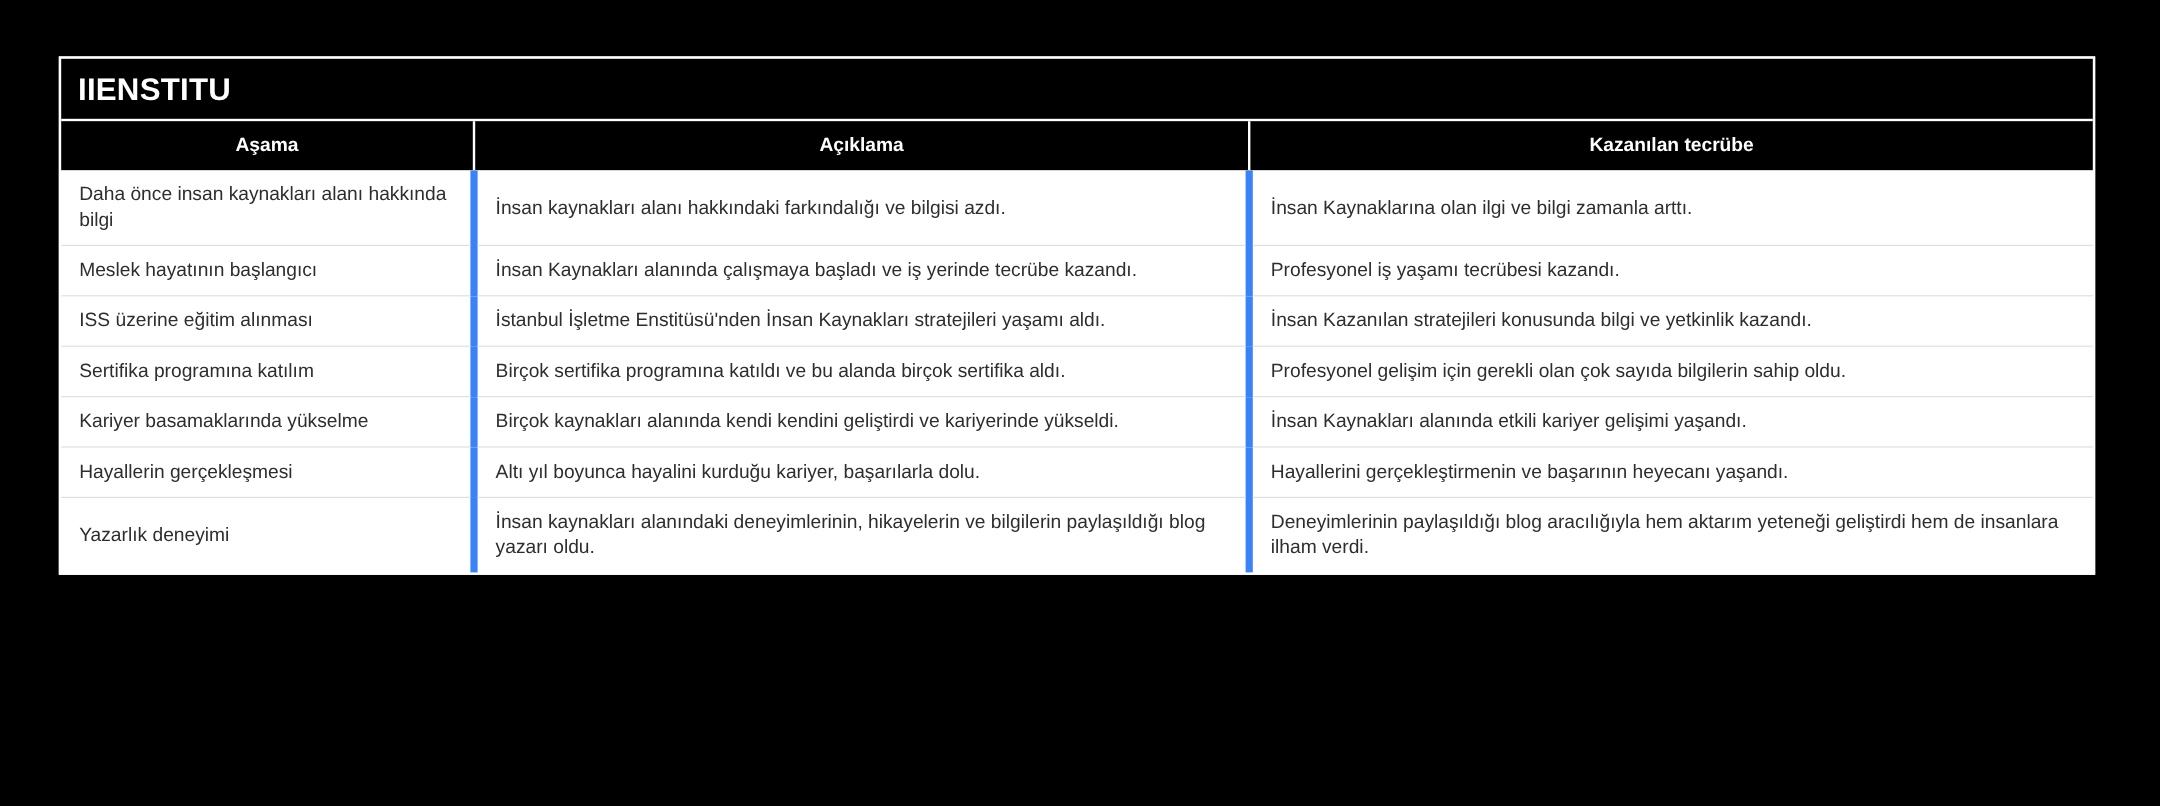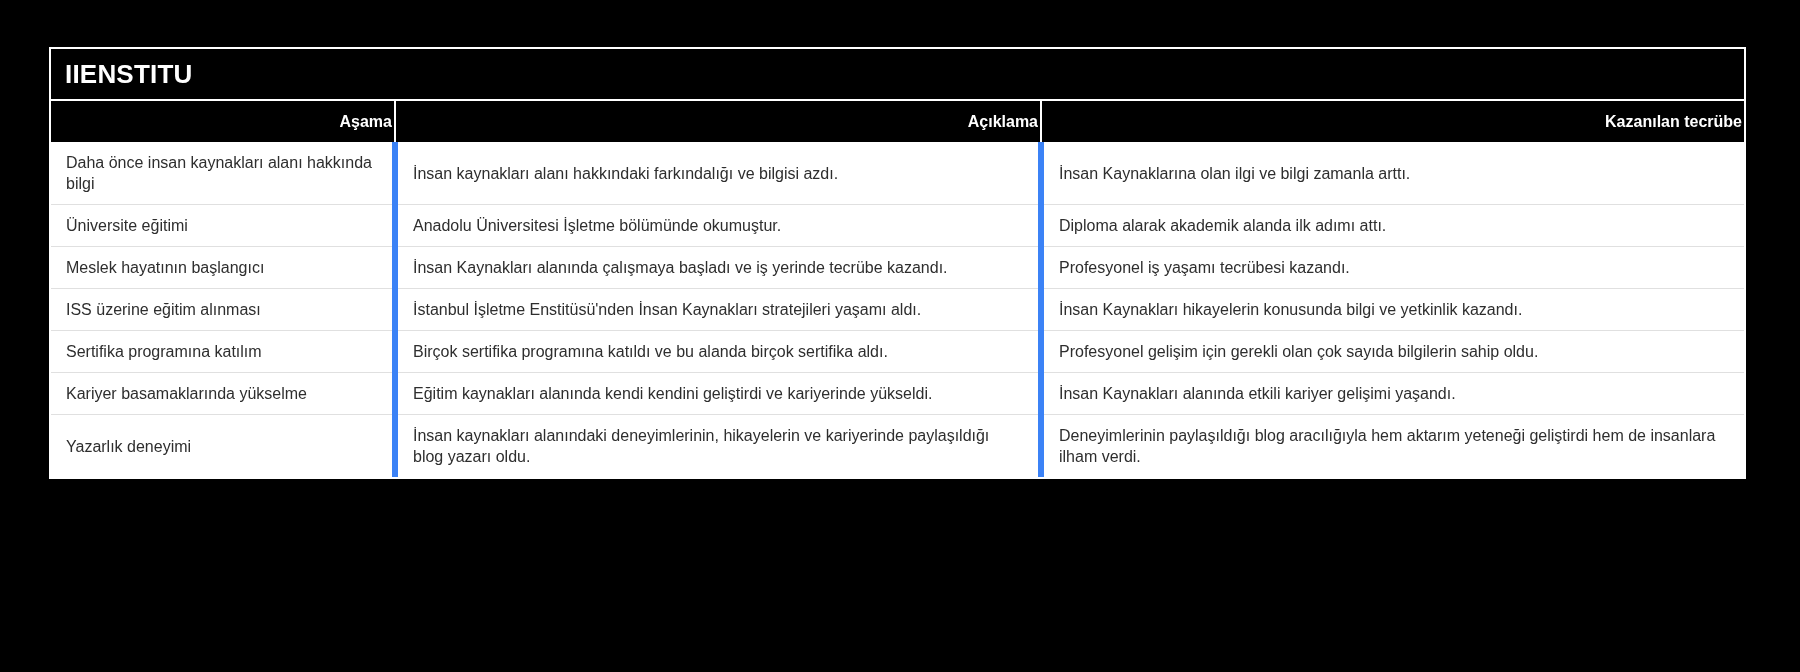--- a/index.html
+++ b/index.html
@@ -42,22 +42,22 @@
     table-layout: fixed;
   }
   table.career col.c1 { width: 344px; }
   table.career col.c2 { width: 646px; }
   table.career col.c3 { width: auto; }
   table.career th {
     background: #000000;
     color: #ffffff;
     font-size: 16px;
     font-weight: 700;
-    text-align: right;
-    padding: 9px 2px;
+    text-align: center;
+    padding: 9px 15px;
     line-height: 23px;
     border-left: 2px solid #ffffff;
   }
   table.career th:first-child { border-left: none; }
   table.career td {
     background: #ffffff;
     color: #2e2e2e;
     font-size: 16px;
     font-weight: 400;
     text-align: left;
@@ -89,45 +89,45 @@
           <th>Kazanılan tecrübe</th>
         </tr>
       </thead>
       <tbody>
           <tr>
     <td>Daha önce insan kaynakları alanı hakkında bilgi</td>
     <td>İnsan kaynakları alanı hakkındaki farkındalığı ve bilgisi azdı.</td>
     <td>İnsan Kaynaklarına olan ilgi ve bilgi zamanla arttı.</td>
   </tr>
           <tr>
-    <td>Üniversite eğitimi</td>
-    <td>Anadolu Üniversitesi İşletme bölümünde okumuştur.</td>
-    <td>Diploma alarak akademik alanda ilk adımı attı.</td>
-  </tr>
-          <tr>
     <td>Meslek hayatının başlangıcı</td>
     <td>İnsan Kaynakları alanında çalışmaya başladı ve iş yerinde tecrübe kazandı.</td>
     <td>Profesyonel iş yaşamı tecrübesi kazandı.</td>
   </tr>
           <tr>
     <td>ISS üzerine eğitim alınması</td>
     <td>İstanbul İşletme Enstitüsü'nden İnsan Kaynakları stratejileri yaşamı aldı.</td>
-    <td>İnsan Kaynakları hikayelerin konusunda bilgi ve yetkinlik kazandı.</td>
+    <td>İnsan Kazanılan stratejileri konusunda bilgi ve yetkinlik kazandı.</td>
   </tr>
           <tr>
     <td>Sertifika programına katılım</td>
     <td>Birçok sertifika programına katıldı ve bu alanda birçok sertifika aldı.</td>
     <td>Profesyonel gelişim için gerekli olan çok sayıda bilgilerin sahip oldu.</td>
   </tr>
           <tr>
     <td>Kariyer basamaklarında yükselme</td>
-    <td>Eğitim kaynakları alanında kendi kendini geliştirdi ve kariyerinde yükseldi.</td>
+    <td>Birçok kaynakları alanında kendi kendini geliştirdi ve kariyerinde yükseldi.</td>
     <td>İnsan Kaynakları alanında etkili kariyer gelişimi yaşandı.</td>
   </tr>
           <tr>
+    <td>Hayallerin gerçekleşmesi</td>
+    <td>Altı yıl boyunca hayalini kurduğu kariyer, başarılarla dolu.</td>
+    <td>Hayallerini gerçekleştirmenin ve başarının heyecanı yaşandı.</td>
+  </tr>
+          <tr>
     <td>Yazarlık deneyimi</td>
-    <td>İnsan kaynakları alanındaki deneyimlerinin, hikayelerin ve kariyerinde paylaşıldığı blog yazarı oldu.</td>
+    <td>İnsan kaynakları alanındaki deneyimlerinin, hikayelerin ve bilgilerin paylaşıldığı blog yazarı oldu.</td>
     <td>Deneyimlerinin paylaşıldığı blog aracılığıyla hem aktarım yeteneği geliştirdi hem de insanlara ilham verdi.</td>
   </tr>
         </tbody>
     </table>
   </div>
 </div>
 
 </body></html>

